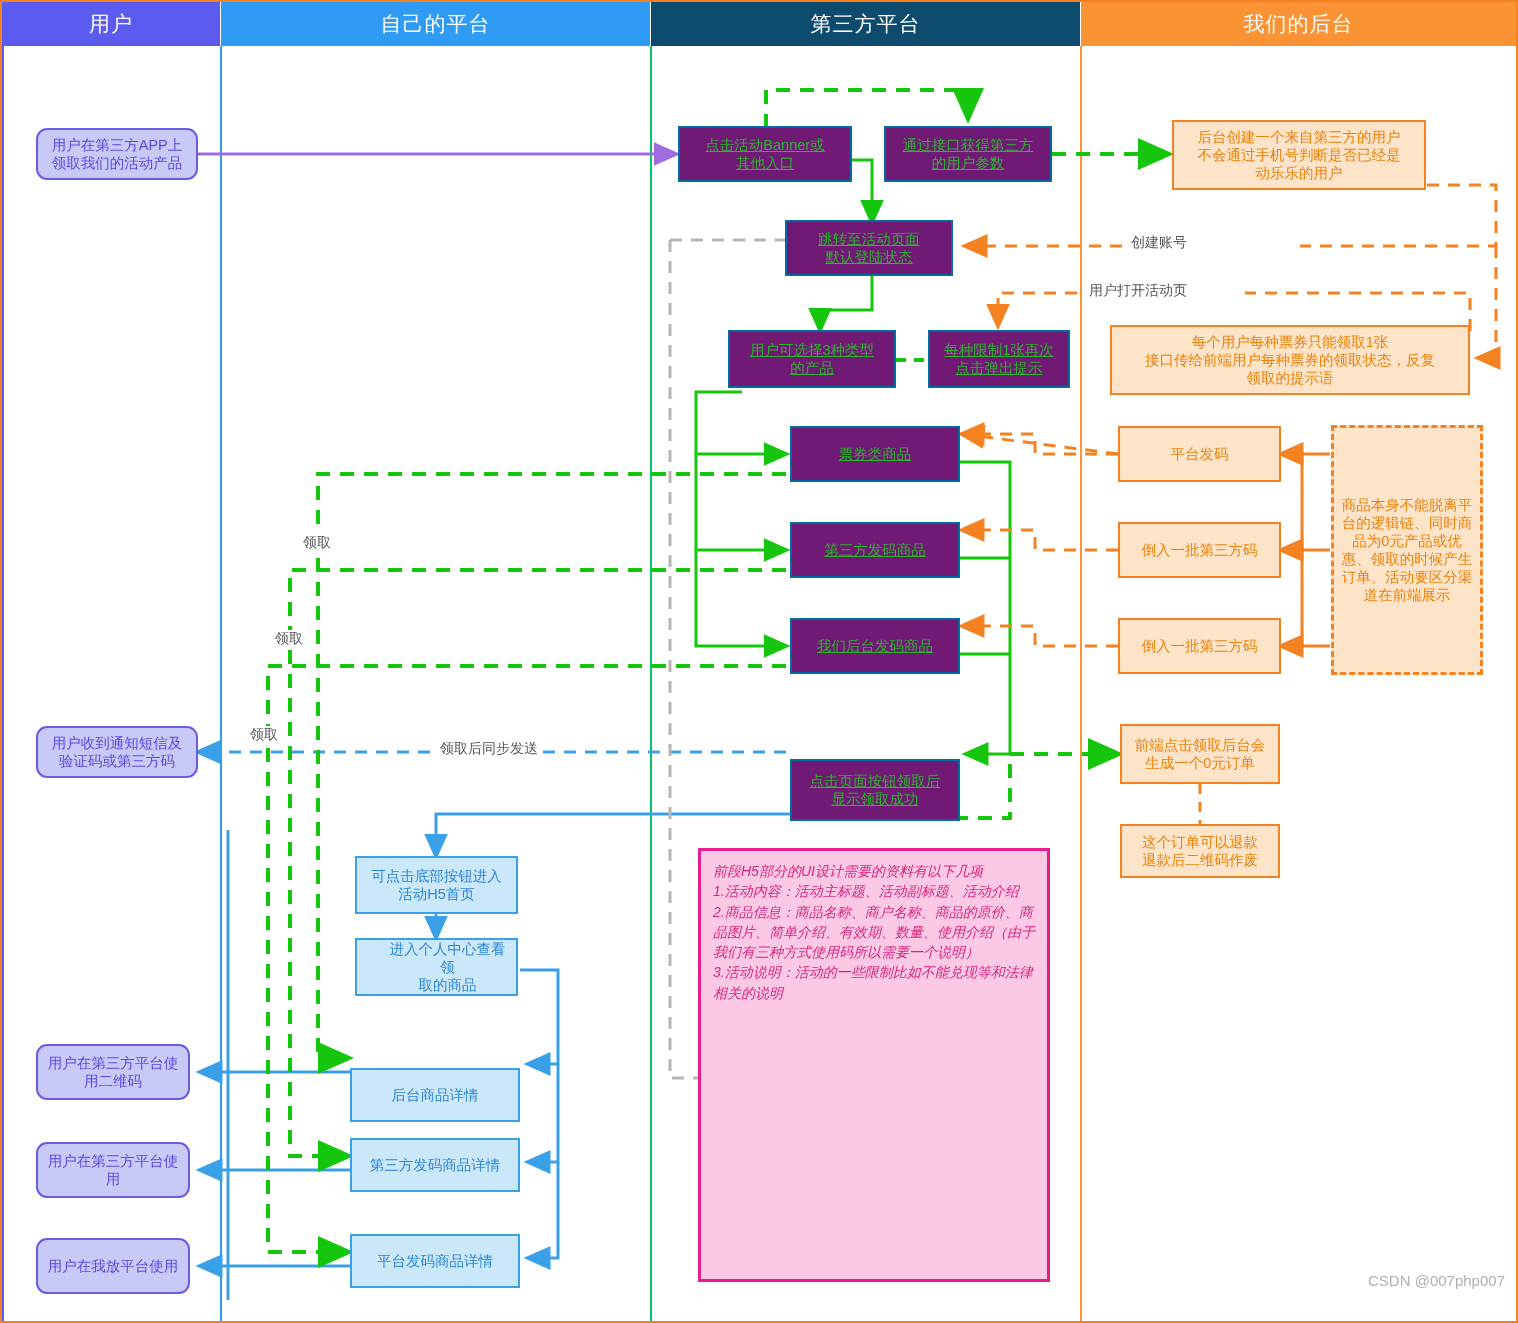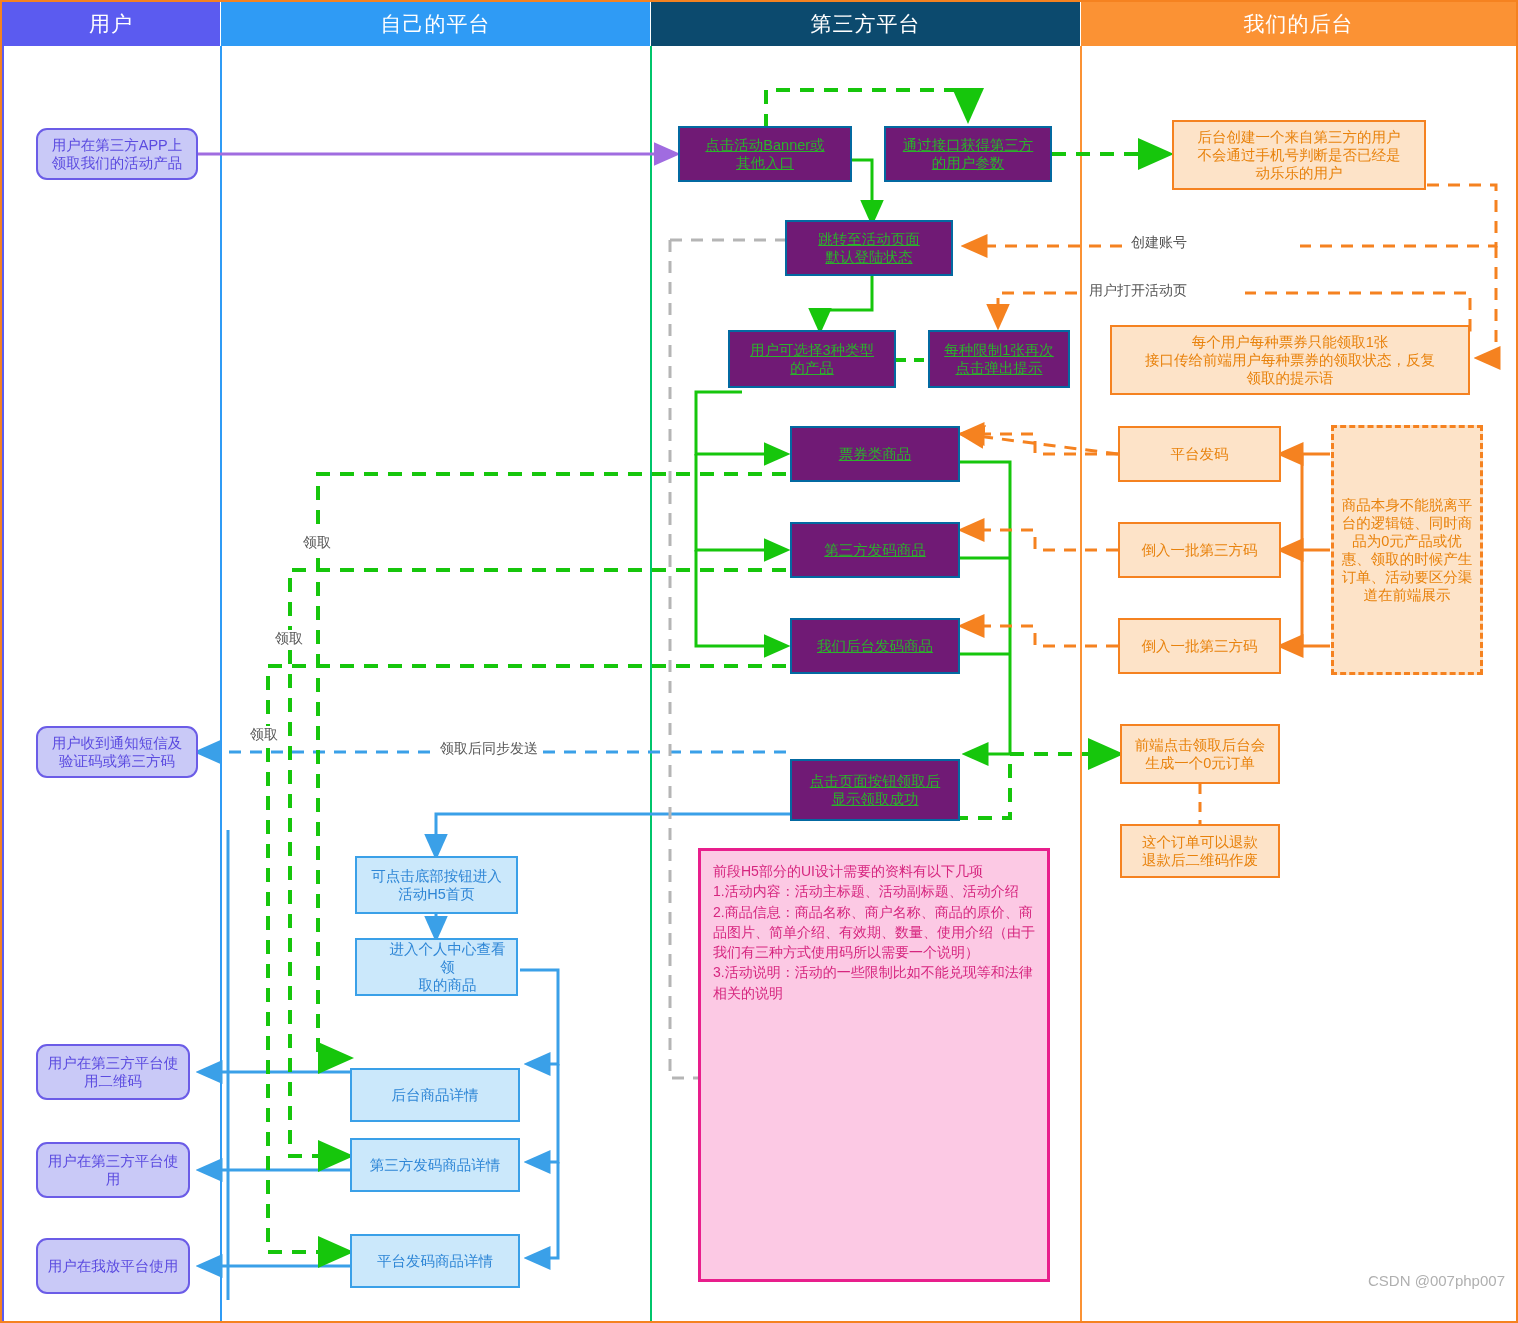--- a/index.html
+++ b/index.html
@@ -13,21 +13,21 @@
 
   
   .node{position:absolute;box-sizing:border-box;display:flex;align-items:center;justify-content:center;
         text-align:center;line-height:1.25;font-size:14.5px;padding:4px 6px;}
   .n-green{background:#701a75;border:2px solid #0369a1;color:#2bb32b;text-decoration:underline;}
   .n-orange{background:#fde3c8;border:2px solid #f58220;color:#e8820c;}
   .n-orange-dash{background:#fde3c8;border:3px dashed #f58220;color:#e8820c;}
   .n-blue{background:#cbe8fb;border:2px solid #3aa0e8;color:#2e86d6;}
   .n-purple{background:#c9c9f7;border:2px solid #6b5ce7;color:#5b4be0;border-radius:11px;}
   .n-pink{background:#fcc9e4;border:3px solid #e81e8c;color:#d6267f;align-items:flex-start;
-          justify-content:flex-start;text-align:left;font-size:14px;line-height:1.45;padding:10px 12px;}
+          justify-content:flex-start;text-align:left;font-size:14px;line-height:1.45;padding:10px 12px;font-style:italic;}
 
   .edge-label{position:absolute;font-size:14px;color:#555;background:#fff;padding:0 3px;white-space:nowrap;}
   .watermark{position:absolute;font-size:15px;color:#b0b0b0;}
   .outer-border{position:absolute;left:0;top:0;width:1518px;height:1323px;
                 border:2px solid #f58220;box-sizing:border-box;pointer-events:none;}
 </style>
 </head>
 <body>
 
 <div id="canvas">

